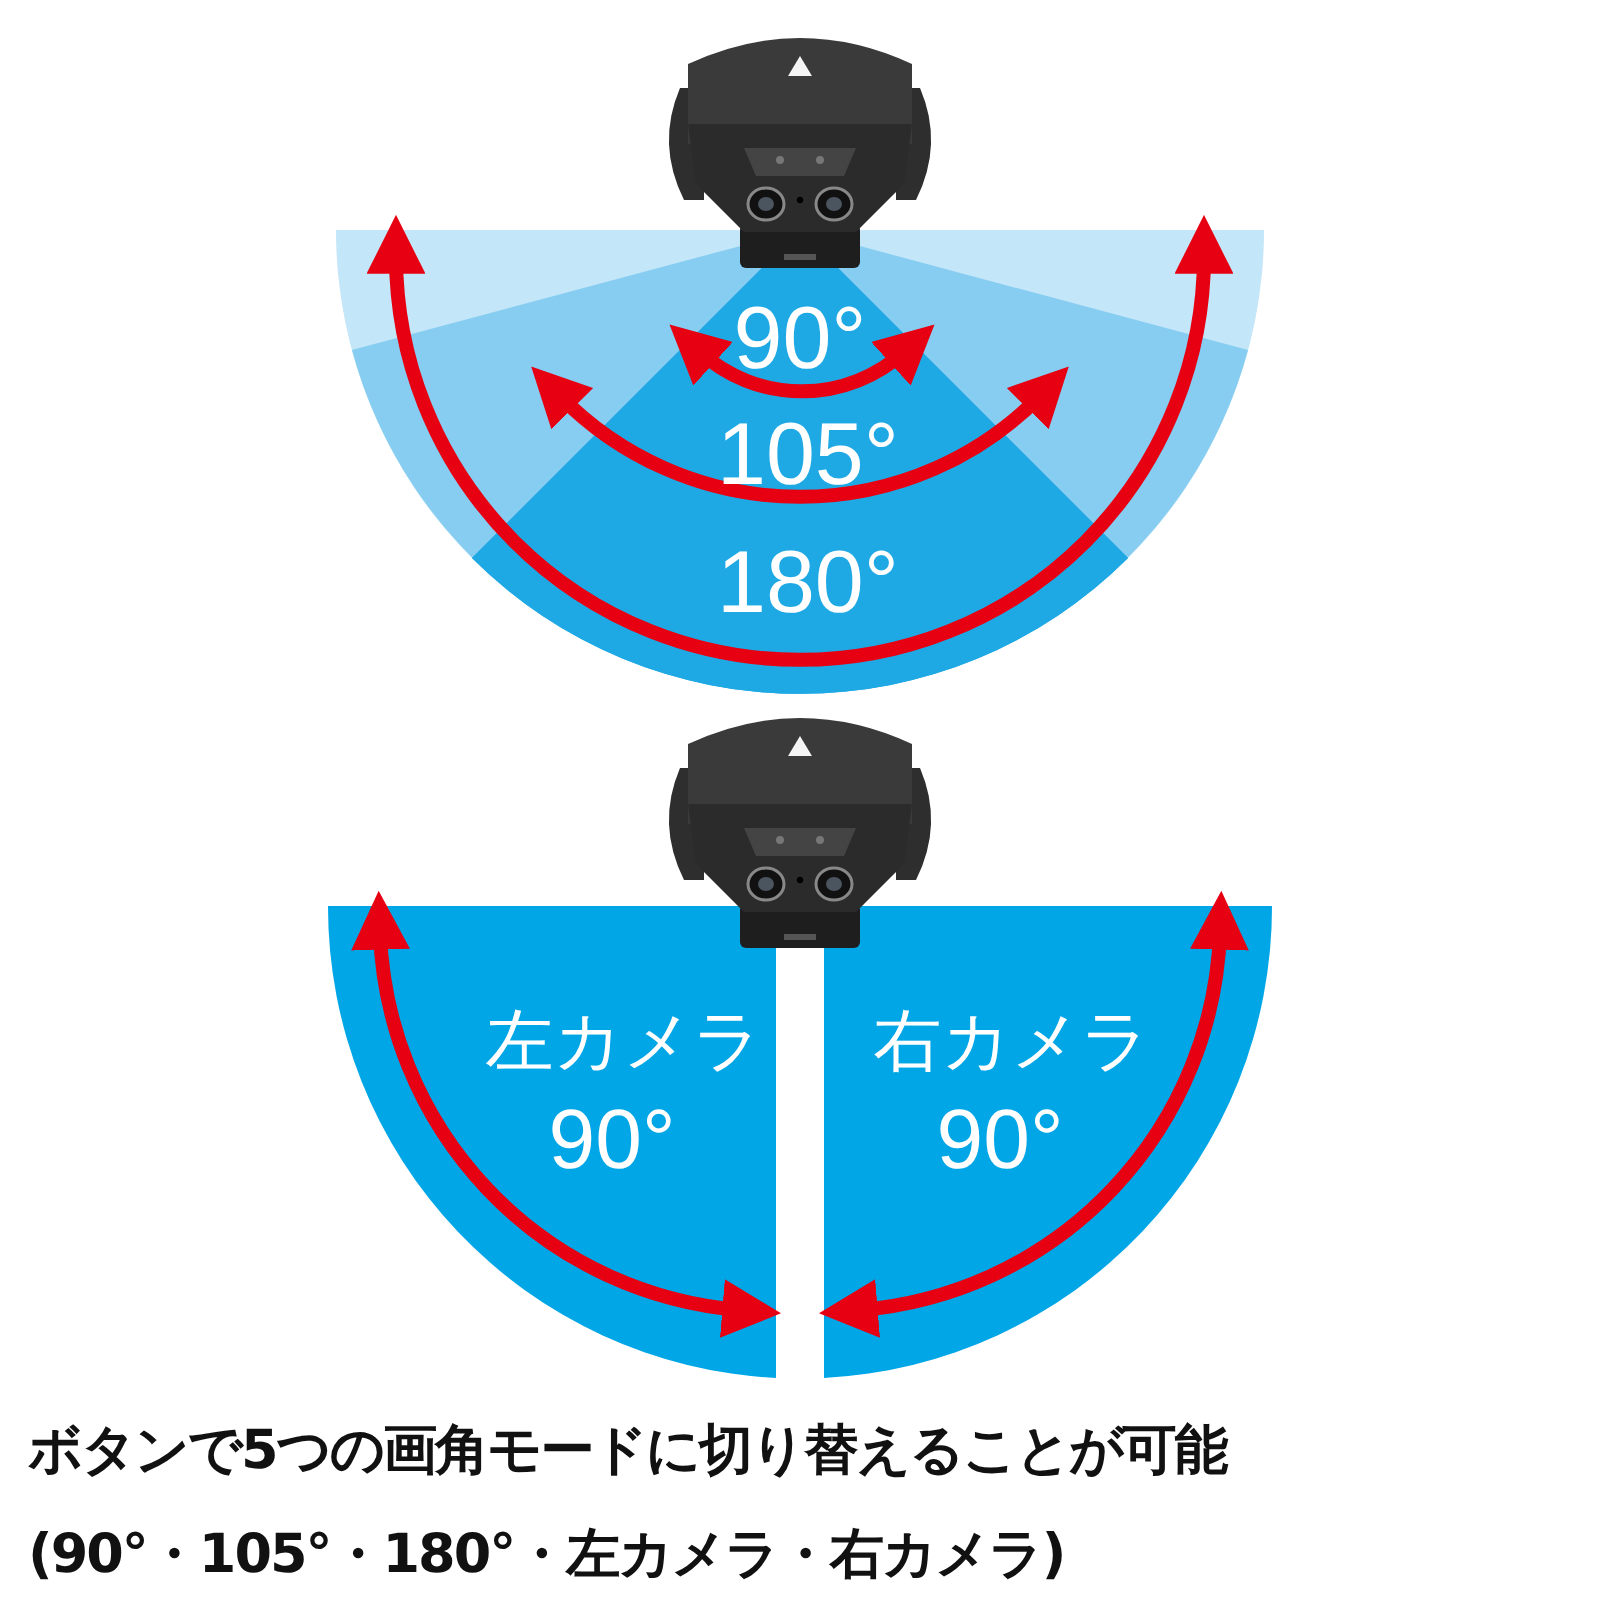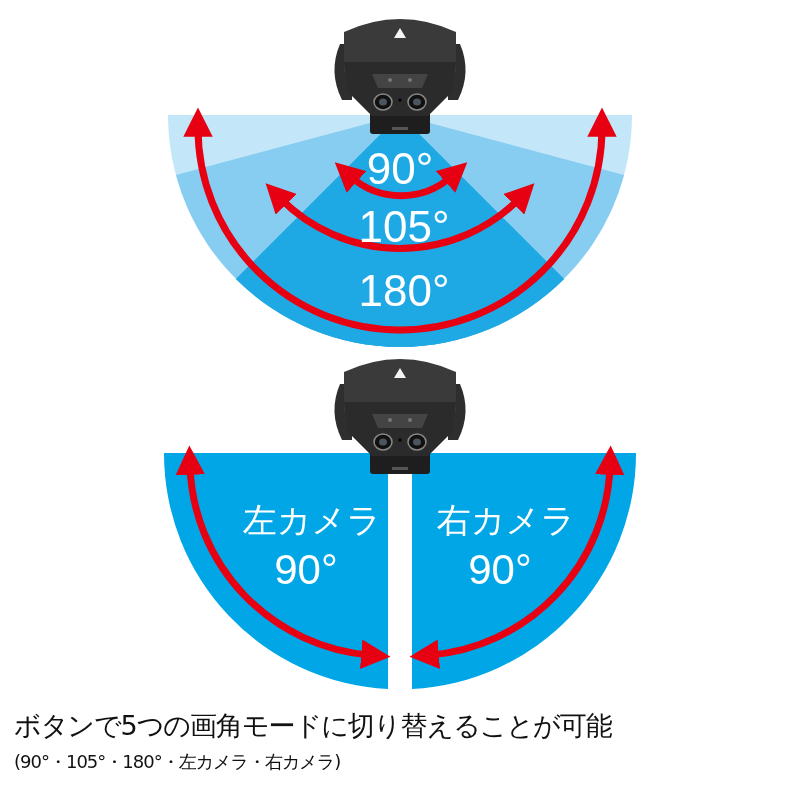--- a/index.html
+++ b/index.html
@@ -1,20 +1,20 @@
 <!DOCTYPE html>
 <html><head>
 <meta charset="utf-8">
 <style>
   html, body { margin:0; padding:0; background:#ffffff; }
   body { width:800px; height:800px; position:relative; overflow:hidden; font-family:"Liberation Sans", "DejaVu Sans", sans-serif; }
   svg.stage { position:absolute; left:0; top:0; }
-  .caption { position:absolute; left:14px; top:708px; width:780px; color:#111; font-family:"DejaVu Sans", sans-serif; font-weight:normal; }
+  .caption { position:absolute; left:14px; top:708px; width:780px; color:#111; font-family:"DejaVu Sans", sans-serif; font-weight:bold; }
   .caption .l1 { font-size:27px; line-height:36px; letter-spacing:-1px; }
-  .caption .l2 { font-size:18px; line-height:36px; letter-spacing:-1px; }
+  .caption .l2 { font-size:27px; line-height:36px; letter-spacing:-1px;margin-top:16px; }
   .lbl { font-family:"Liberation Sans", "DejaVu Sans", sans-serif; fill:#ffffff; }
   .jp { font-family:"DejaVu Sans", sans-serif; fill:#ffffff; }
 </style>
 </head>
 <body>
 
 <svg class="stage" width="800" height="800" viewBox="0 0 800 800">
   <defs>
     <marker id="ah" viewBox="0 0 10 10" refX="3" refY="5" markerWidth="4.2" markerHeight="4.2" orient="auto-start-reverse">
       <path d="M0,0 L10,5 L0,10 z" fill="#e60012"></path>

